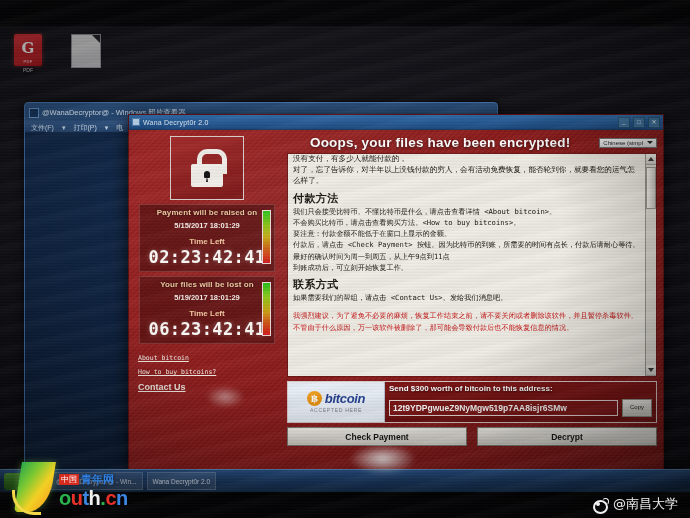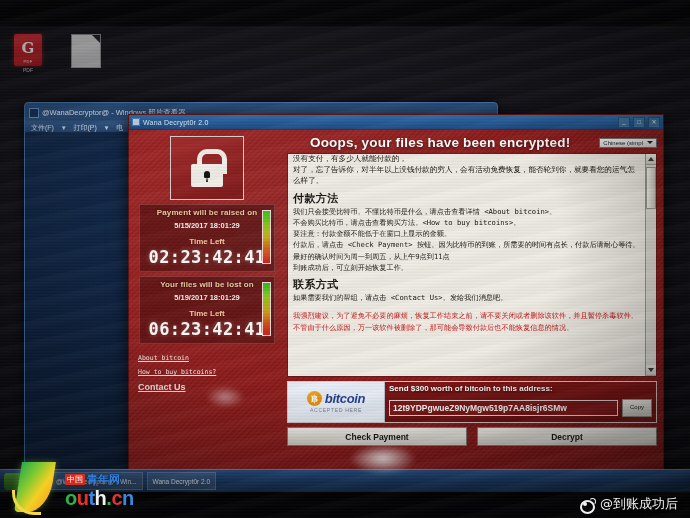--- a/index.html
+++ b/index.html
@@ -182,21 +182,21 @@
      border-top:1px solid #5d8fc4;display:flex;align-items:center;gap:4px;padding:0 4px;}
   #startbtn{width:42px;height:17px;border-radius:3px;
      background:linear-gradient(180deg,#5ab03c,#2f7a1c);color:#eaffe2;font-size:7px;
      display:flex;align-items:center;justify-content:center;}
   .taskitem{height:16px;padding:0 5px;background:rgba(255,255,255,.10);
      border:1px solid rgba(255,255,255,.18);color:#dfeaf6;font-size:6.5px;
      display:flex;align-items:center;white-space:nowrap;max-width:120px;overflow:hidden;}
 
   
   #wm-left{position:absolute;left:12px;bottom:6px;z-index:95;display:flex;
-     align-items:flex-end;gap:7px;}
+     align-items:flex-end;gap:1px;}
   #wm-left .fan{width:46px;height:56px;position:relative;}
   #wm-left .fan .b{position:absolute;bottom:0;left:6px;width:34px;height:50px;
      border-radius:0 0 60% 10%;
      background:linear-gradient(120deg,#2aa84a 0%,#7cc832 32%,#f2d024 62%,#f59a1e 100%);
      transform:skewX(-9deg);box-shadow:0 0 7px rgba(140,220,90,.35);}
   #wm-left .fan .c{position:absolute;bottom:-3px;left:0;width:26px;height:22px;
      border-bottom:3px solid #f3d84a;border-left:3px solid #f3d84a;
      border-radius:0 0 0 22px;}
   #wm-left .txt{padding-bottom:4px;}
   #wm-left .cn{display:flex;align-items:center;gap:2px;margin-bottom:1px;}
@@ -395,20 +395,20 @@
       </div>
     </div>
   </div>
 
   <div id="wm-right">
     <div class="wb">
       <div class="e1"></div>
         <div class="e2"></div>
         <div class="e3"></div>
     </div>
-    <span>@到账成功后</span>
+    <span>@南昌大学</span>
   </div>
 
   <div id="blurlayer"></div>
   <div id="vignette"></div>
   <div id="scan"></div>
   <div id="moire"></div>
 </div>
 
 </body></html>

